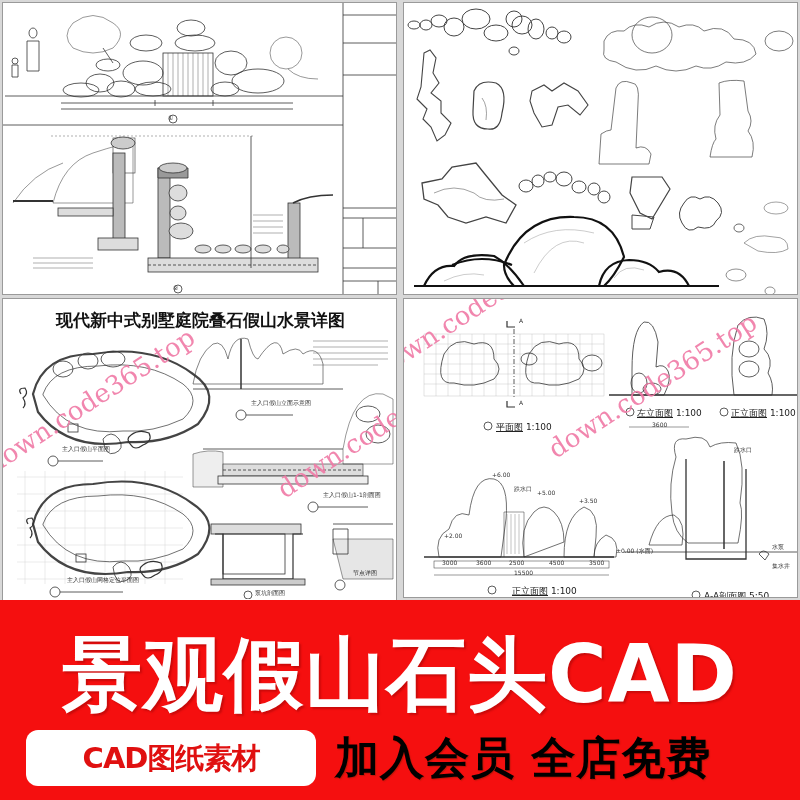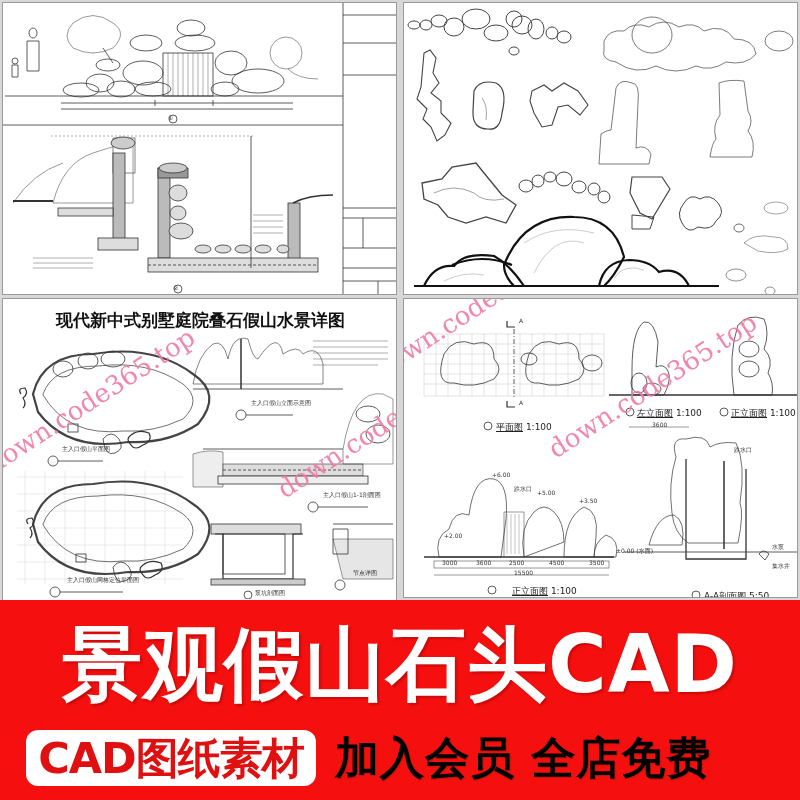--- a/index.html
+++ b/index.html
@@ -18,25 +18,25 @@
   .cad-label.big { font-size: 9px; color: #222; }
   .cad-label u { text-decoration: underline; }
 
   .p3-title { position: absolute; left: 0; width: 395px; top: 10px; text-align: center;
     font-size: 17px; font-weight: bold; color: #111; letter-spacing: 0px; }
 
   .watermark { position: absolute; color: #f07aa6; font-family: "DejaVu Serif", serif; font-size: 26px;
     white-space: nowrap; transform-origin: left bottom; opacity: 0.9; pointer-events: none; }
 
   .banner { position: absolute; left: 0; top: 600px; width: 800px; height: 200px; background: #f50f0f; }
-  .headline { position: absolute; left: 0; width: 800px; top: 10px; text-align: center;
+  .headline { position: absolute; left: 0; width: 800px; top: 20px; text-align: center;
     color: #ffffff; font-size: 80px; font-weight: bold; letter-spacing: 1px;
     font-family: "DejaVu Sans", sans-serif; text-shadow: 2px 2px 2px rgba(120,0,0,0.35); line-height: 110px; }
   .pill { position: absolute; left: 26px; top: 130px; width: 290px; height: 56px; background: #ffffff;
-    border-radius: 12px; color: #e01010; font-size: 43px; font-weight: bold; text-align: center; line-height: 56px;
+    border-radius: 12px; color: #e01010; font-size: 29px; font-weight: bold; text-align: center; line-height: 56px;
     letter-spacing: -1px; }
   .promo { position: absolute; left: 335px; top: 126px; width: 460px; height: 64px; color: #000000;
     font-size: 44px; font-weight: bold; line-height: 64px; white-space: nowrap; letter-spacing: 1px;
     text-shadow: 1px 1px 1px rgba(140,30,0,0.5); }
 </style>
 </head>
 <body>
 
 <div class="grid">
 

